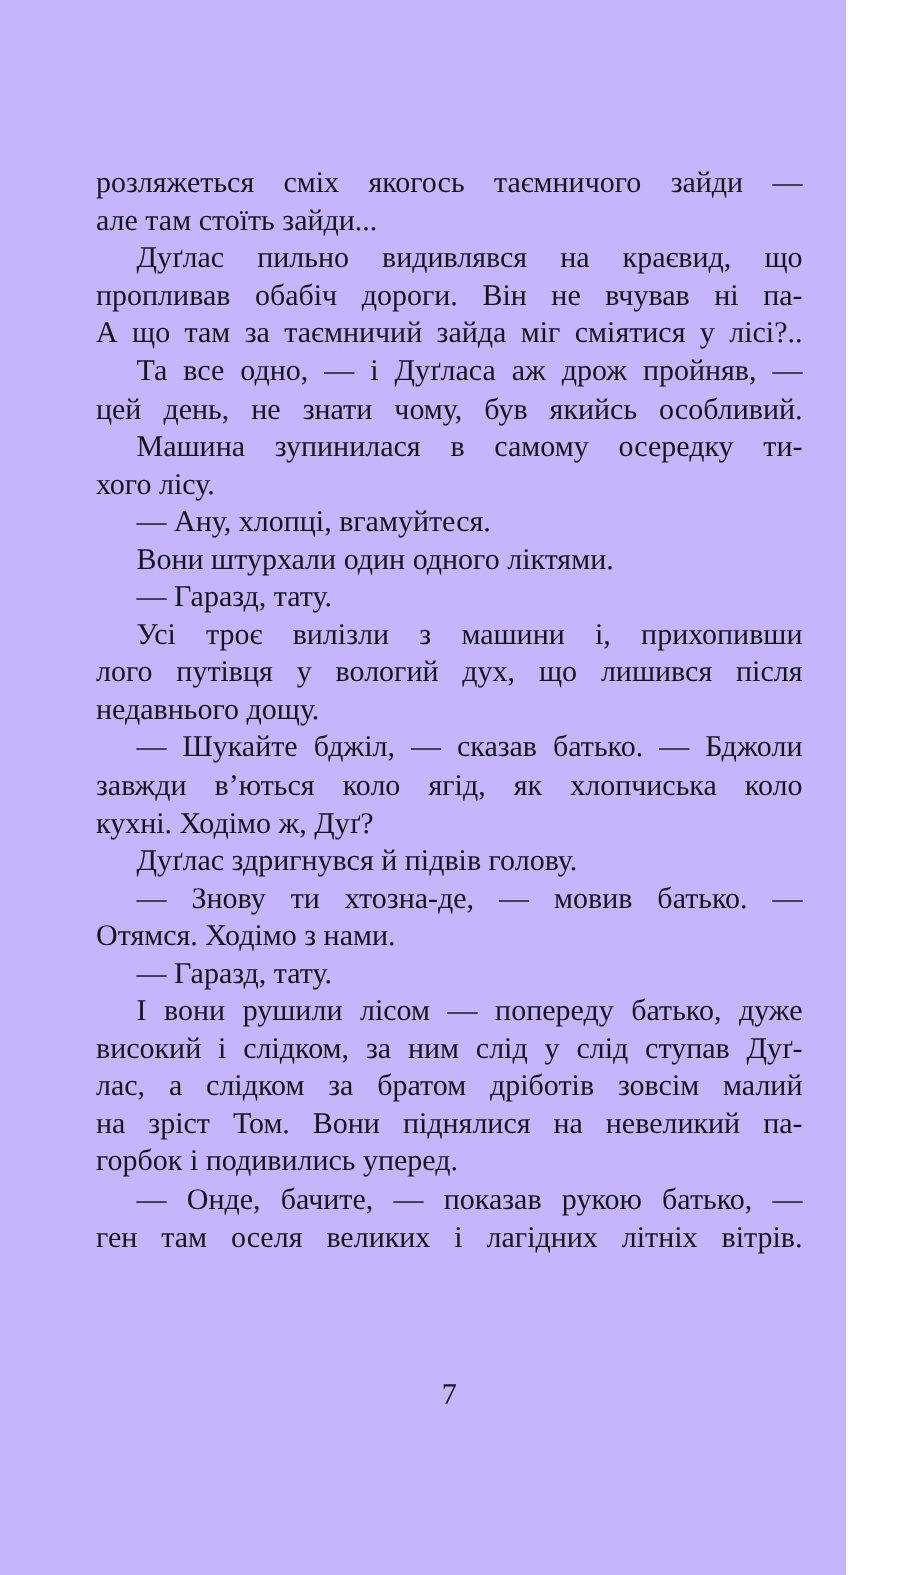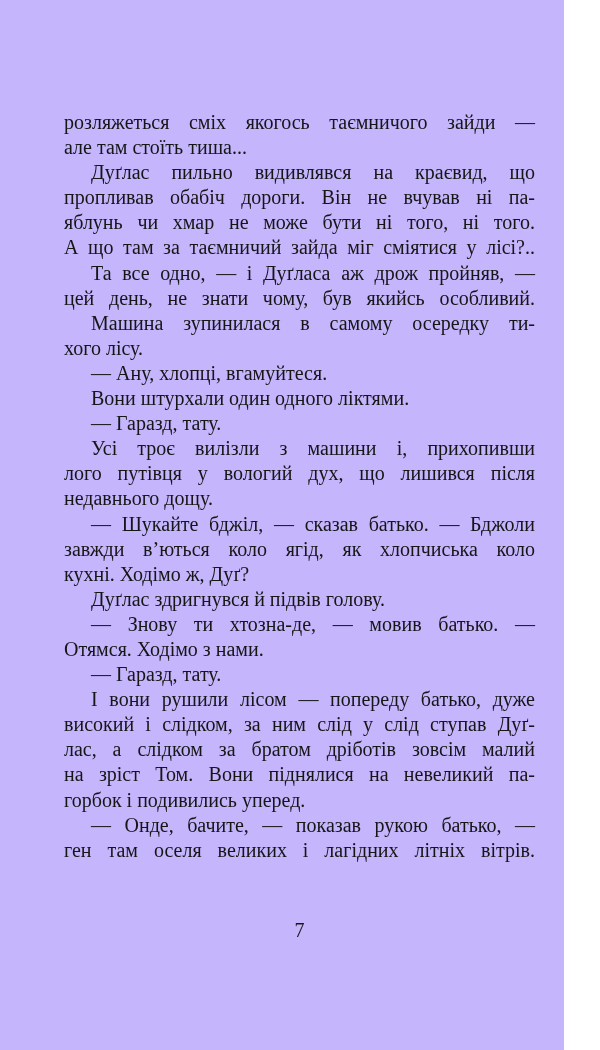--- a/index.html
+++ b/index.html
@@ -44,24 +44,23 @@
     font-size: 20px;
     line-height: 25px;
   }
 </style>
 </head>
 <body>
 
 <div class="page">
   <div class="text-block">
       <div class="line just">розляжеться сміх якогось таємничого зайди —</div>
-      <div class="line">але там стоїть тиша...</div>
+      <div class="line">але там стоїть зайди...</div>
       <div class="line indent just">Дуґлас пильно видивлявся на краєвид, що</div>
       <div class="line just">пропливав обабіч дороги. Він не вчував ні па-</div>
-      <div class="line just">яблунь чи хмар не може бути ні того, ні того.</div>
       <div class="line just">А що там за таємничий зайда міг сміятися у лісі?..</div>
       <div class="line indent just">Та все одно, — і Дуґласа аж дрож пройняв, —</div>
       <div class="line just">цей день, не знати чому, був якийсь особливий.</div>
       <div class="line indent just">Машина зупинилася в самому осередку ти-</div>
       <div class="line">хого лісу.</div>
       <div class="line indent">— Ану, хлопці, вгамуйтеся.</div>
       <div class="line indent">Вони штурхали один одного ліктями.</div>
       <div class="line indent">— Гаразд, тату.</div>
       <div class="line indent just">Усі троє вилізли з машини і, прихопивши</div>
       <div class="line just">лого путівця у вологий дух, що лишився після</div>

